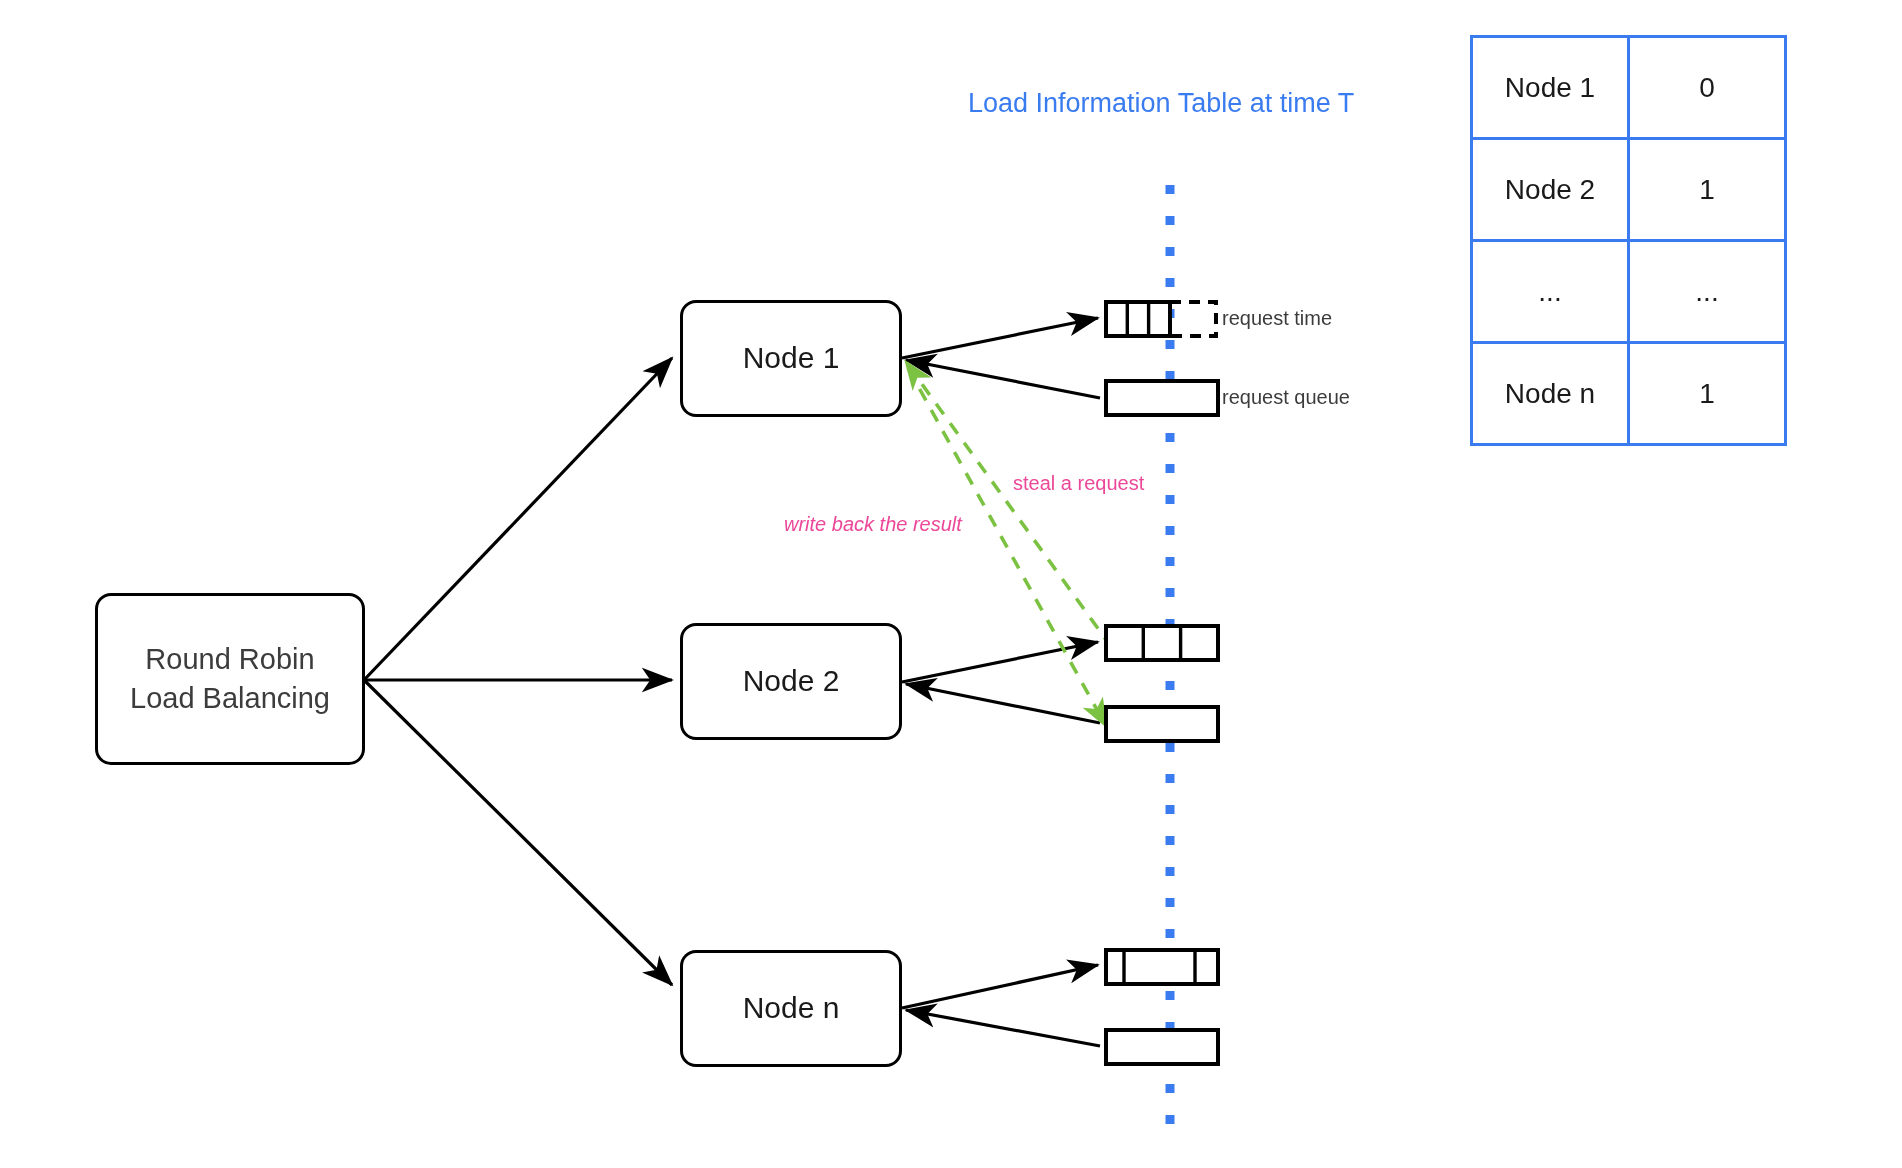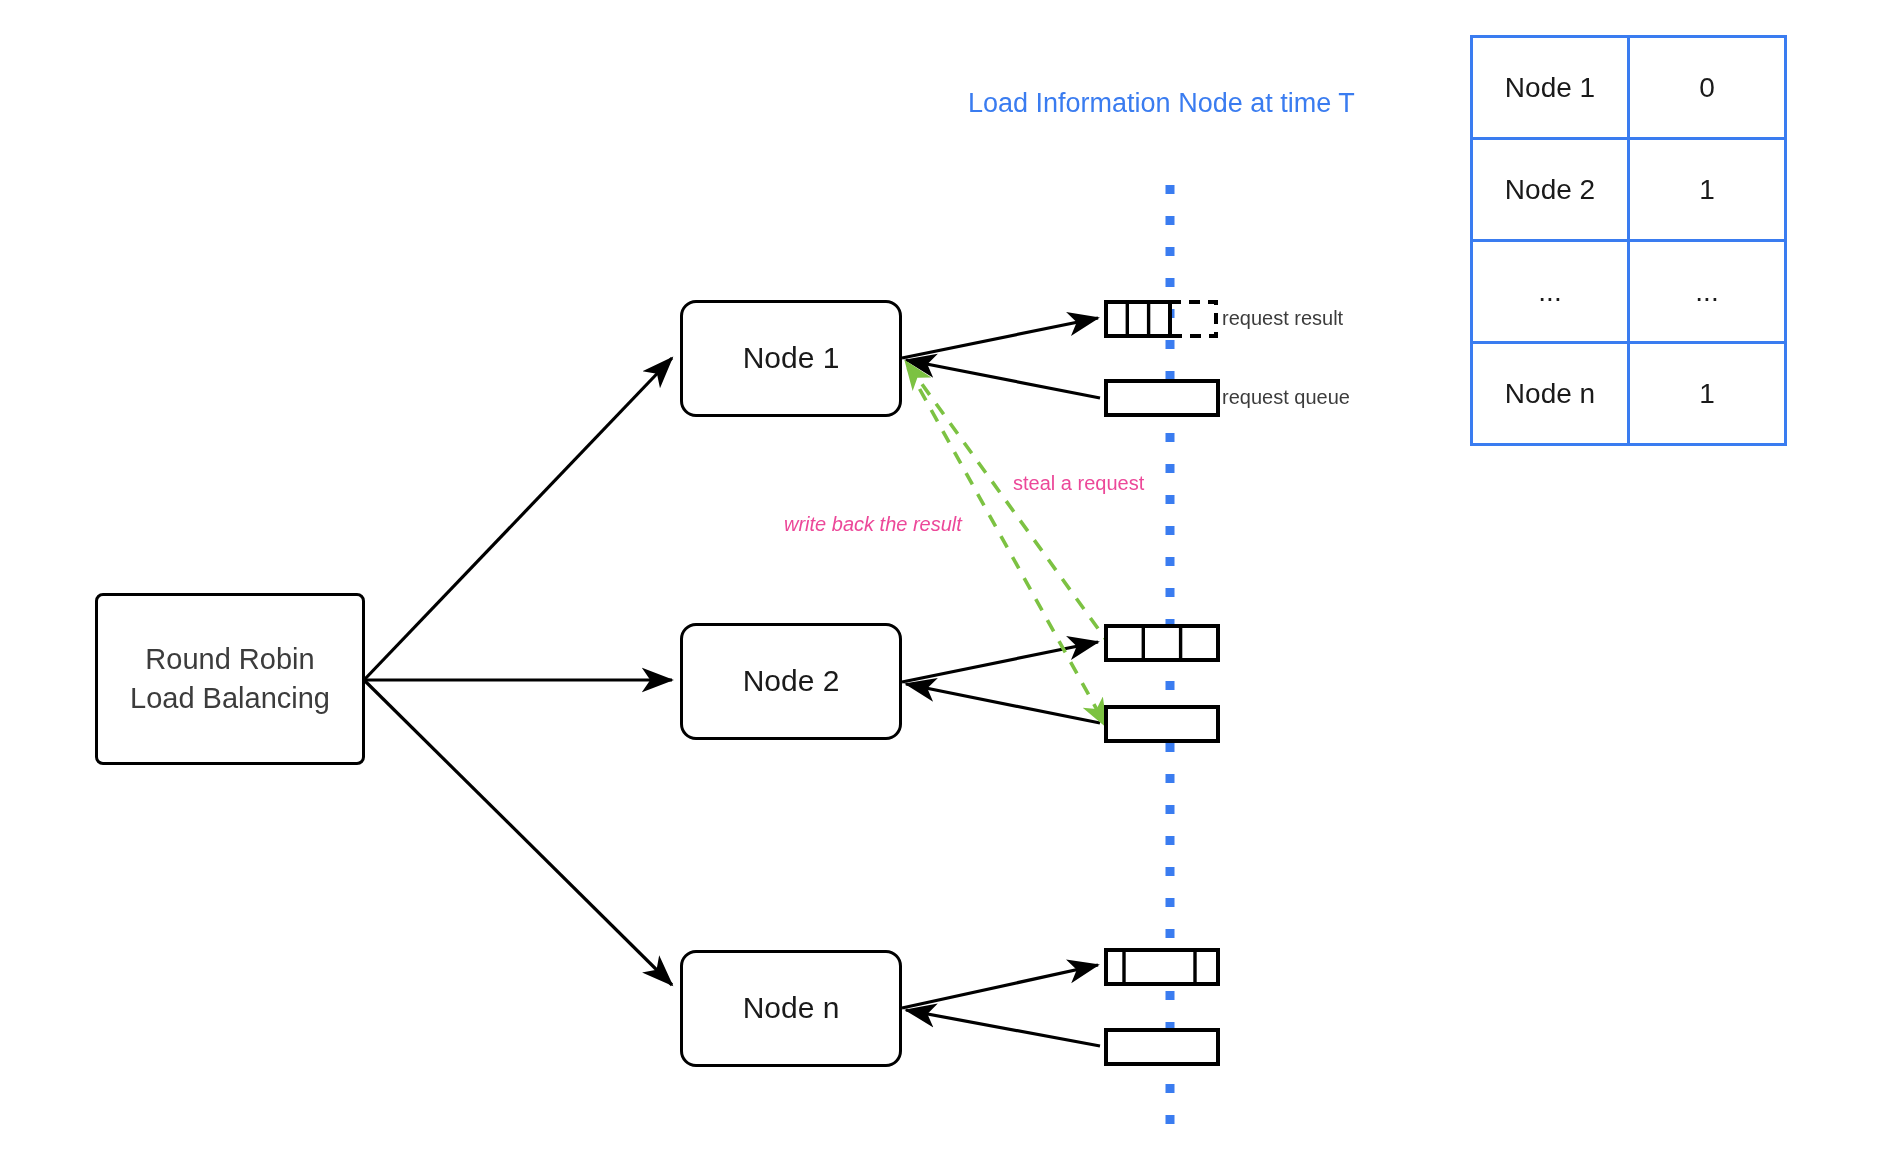--- a/index.html
+++ b/index.html
@@ -35,21 +35,21 @@
   .node-label {
     font-size: 30px;
     color: #1a1a1a;
     line-height: 1.28;
     text-align: center;
     white-space: pre-line;
   }
   .lb-box {
     position: absolute;
     border: 3px solid #000000;
-    border-radius: 8px;
+    border-radius: 16px;
     background: #ffffff;
     display: flex;
     align-items: center;
     justify-content: center;
     box-sizing: border-box;
   }
   .lb-label {
     font-size: 29px;
     color: #3c3c3c;
     line-height: 1.34;
@@ -150,40 +150,40 @@
       <rect x="1106" y="950" width="112" height="34" fill="#ffffff" stroke="#000000" stroke-width="4"></rect>
       <line x1="1124" y1="950" x2="1124" y2="984" stroke="#000000" stroke-width="3.4"></line>
       <line x1="1195" y1="950" x2="1195" y2="984" stroke="#000000" stroke-width="3.4"></line>
     </g>
 
     <g>
       <rect x="1106" y="1030" width="112" height="34" fill="#ffffff" stroke="#000000" stroke-width="4"></rect>
     </g>
   </svg>
 
-  <div class="title-text" style="left:968px; top:88px;">Load Information Node at time T</div>
+  <div class="title-text" style="left:968px; top:88px;">Load Information Table at time T</div>
 
   <div class="lb-box" style="left:95px; top:593px; width:270px; height:172px;">
     <span class="lb-label">Round Robin
 Load Balancing</span>
   </div>
 
   <div class="node-box" style="left:680px; top:300px; width:222px; height:117px;">
     <span class="node-label">Node 1</span>
   </div>
 
   <div class="node-box" style="left:680px; top:623px; width:222px; height:117px;">
     <span class="node-label">Node 2</span>
   </div>
 
   <div class="node-box" style="left:680px; top:950px; width:222px; height:117px;">
     <span class="node-label">Node n</span>
   </div>
 
-  <div class="queue-label" style="left:1222px; top:307px;">request result</div>
+  <div class="queue-label" style="left:1222px; top:307px;">request time</div>
   <div class="queue-label" style="left:1222px; top:386px;">request queue</div>
 
   <div class="green-label" style="left:1013px; top:472px;">steal a request</div>
   <div class="green-label" style="left:784px; top:513px;font-style:italic;">write back the result</div>
 
   <table class="load-table" style="left:1470px; top:35px;">
     <tbody>
       <tr>
         <td>Node 1</td>
         <td>0</td>

